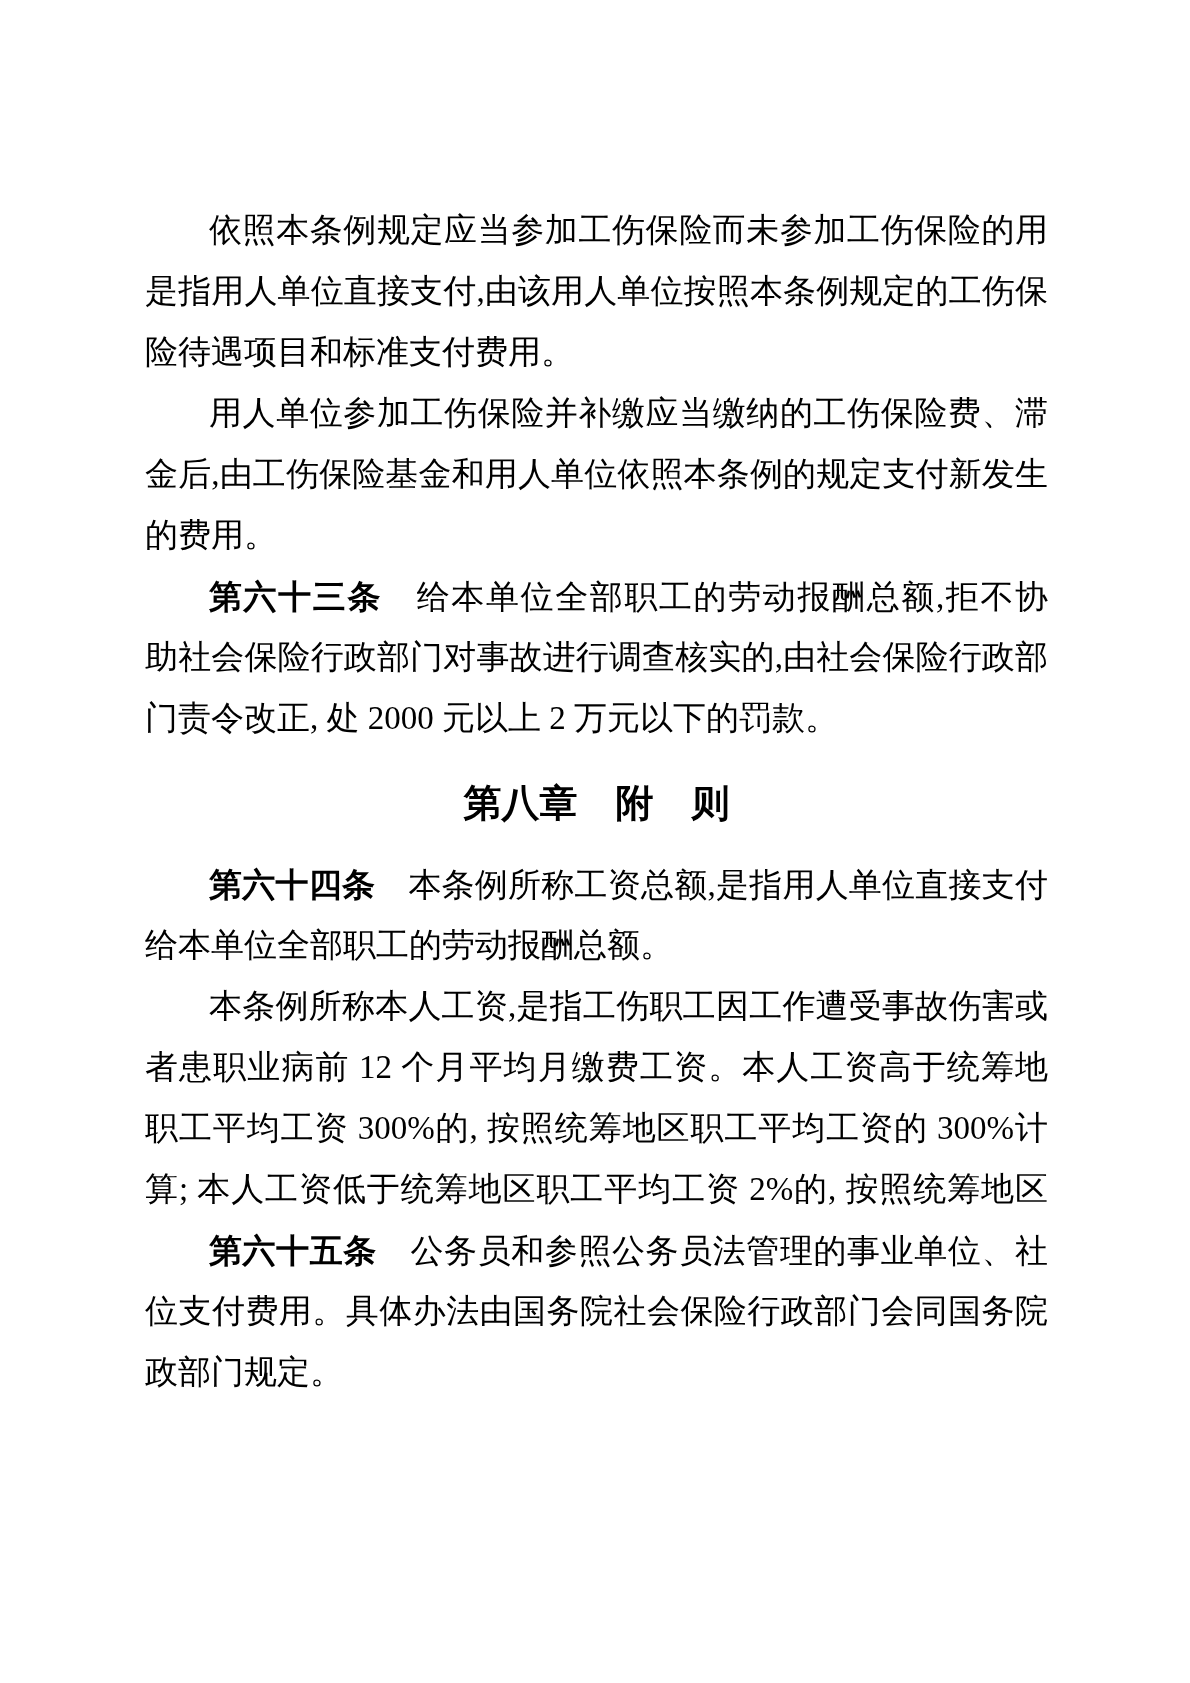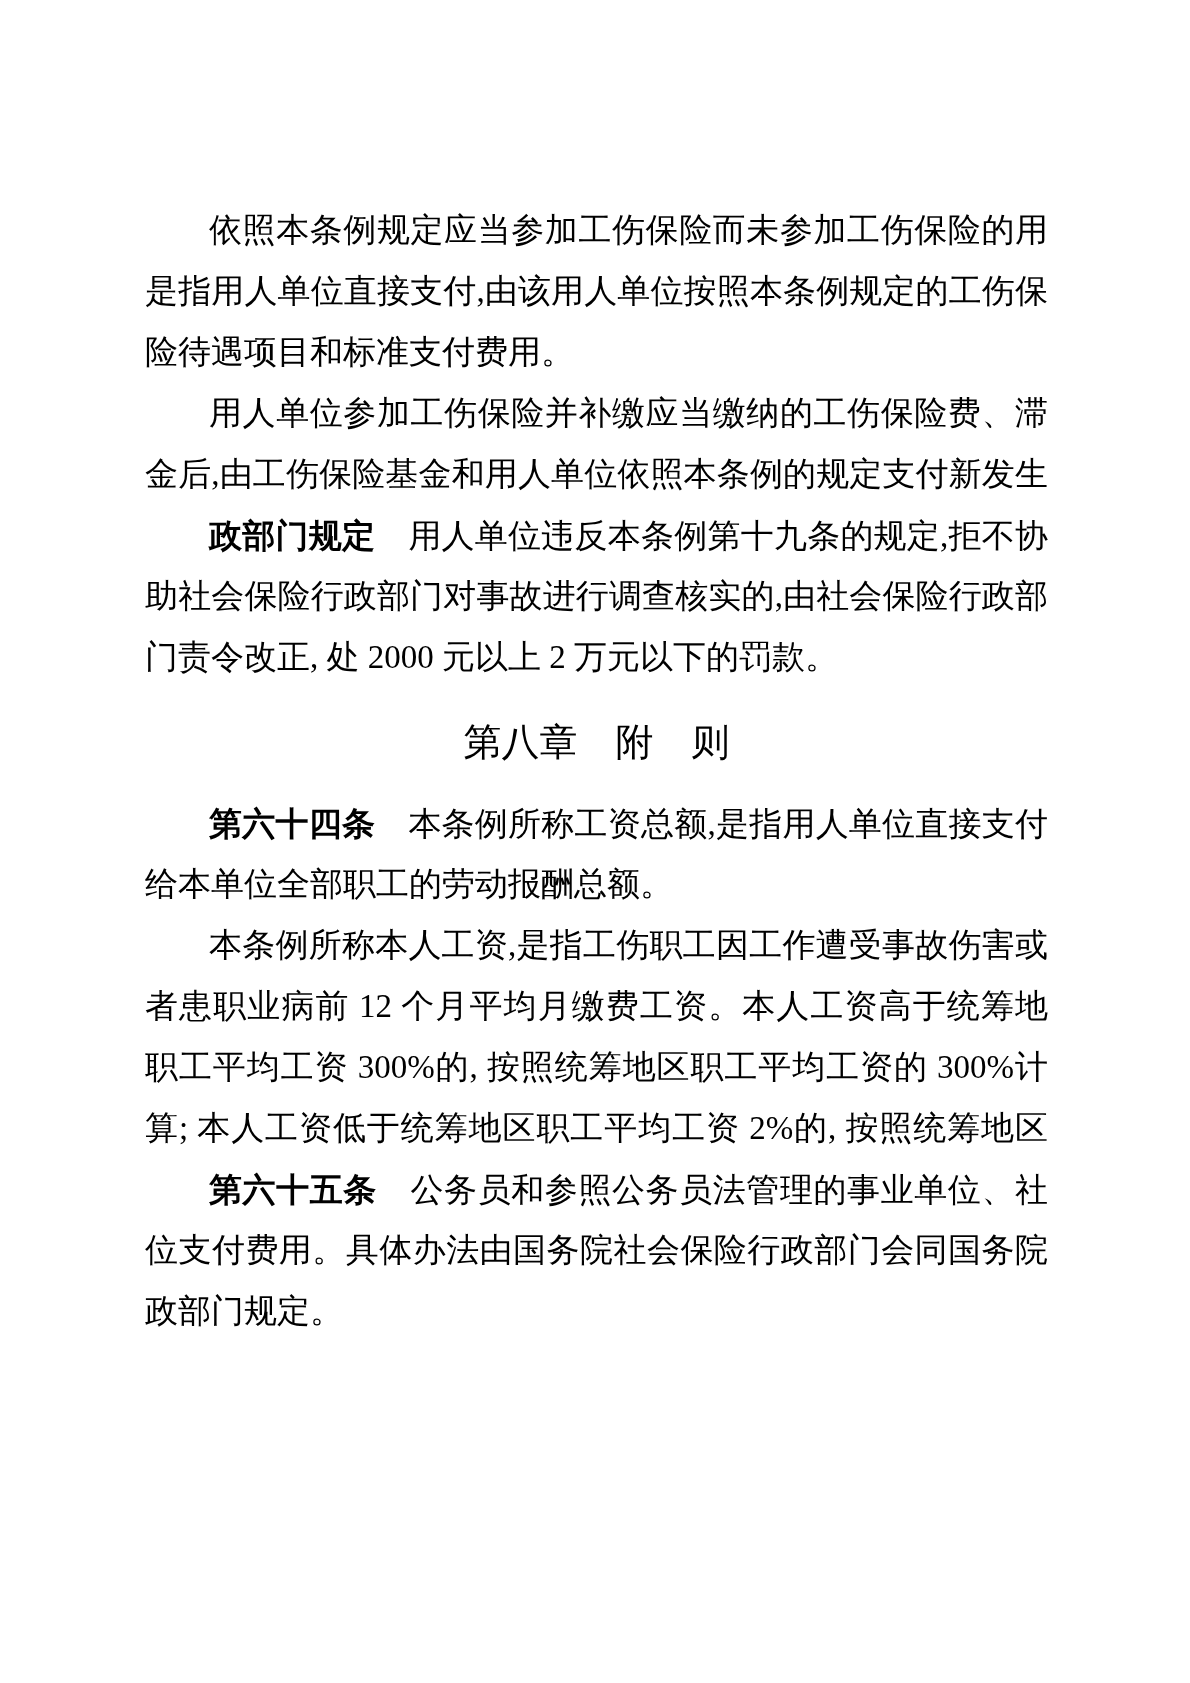--- a/index.html
+++ b/index.html
@@ -42,21 +42,21 @@
   }
   .ln.ind {
     text-indent: 64px;
   }
   .article-num {
     font-family: "Liberation Sans", "DejaVu Sans", sans-serif;
     font-weight: 700;
   }
   .chapter-heading {
     font-family: "Liberation Sans", "DejaVu Sans", sans-serif;
-    font-weight: 400;
+    font-weight: 700;
     font-size: 38px;
     line-height: 61px;
     height: 61px;
     margin: 24px 0 20px 0;
     text-align: right;
     text-align-last: center;
     overflow: hidden;
   }
 </style>
 </head>
@@ -65,23 +65,24 @@
 <div class="page">
   <div class="text-column" id="text-column">
       <div class="paragraph">
         <div class="ln ind"><span>依照本条例规定应当参加工伤保险而未参加工伤保险的用</span></div>
         <div class="ln"><span>是指用人单位直接支付,由该用人单位按照本条例规定的工伤保</span></div>
         <div class="ln endl"><span>险待遇项目和标准支付费用。</span></div>
       </div>
       <div class="paragraph">
         <div class="ln ind"><span>用人单位参加工伤保险并补缴应当缴纳的工伤保险费、滞纳</span></div>
         <div class="ln"><span>金后,由工伤保险基金和用人单位依照本条例的规定支付新发生</span></div>
+        <div class="ln endl"><span>的费用。</span></div>
       </div>
       <div class="paragraph">
-        <div class="ln ind"><span class="article-num">政部门规定</span><span>　用人单位违反本条例第十九条的规定,拒不协</span></div>
+        <div class="ln ind"><span class="article-num">第六十三条</span><span>　给本单位全部职工的劳动报酬总额,拒不协</span></div>
         <div class="ln"><span>助社会保险行政部门对事故进行调查核实的,由社会保险行政部</span></div>
         <div class="ln endl"><span>门责令改正, 处 2000 元以上 2 万元以下的罚款。</span></div>
       </div>
       <div class="chapter-heading">第八章　附　则</div>
       <div class="paragraph">
         <div class="ln ind"><span class="article-num">第六十四条</span><span>　本条例所称工资总额,是指用人单位直接支付</span></div>
         <div class="ln endl"><span>给本单位全部职工的劳动报酬总额。</span></div>
       </div>
       <div class="paragraph">
         <div class="ln ind"><span>本条例所称本人工资,是指工伤职工因工作遭受事故伤害或</span></div>

